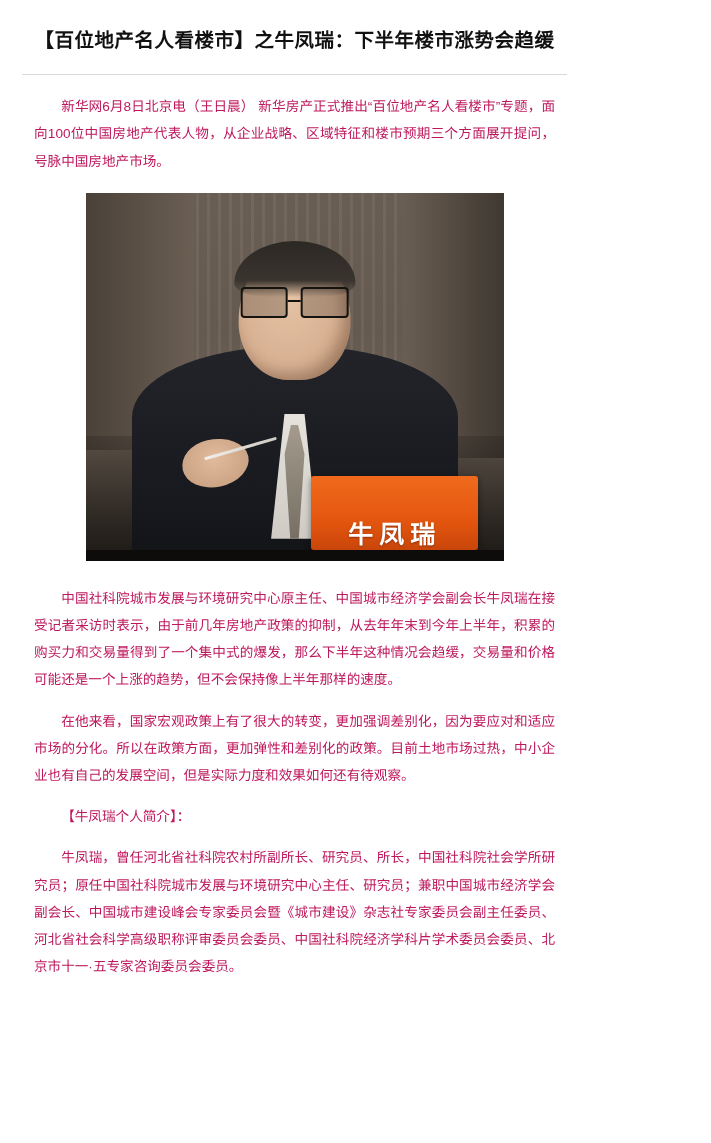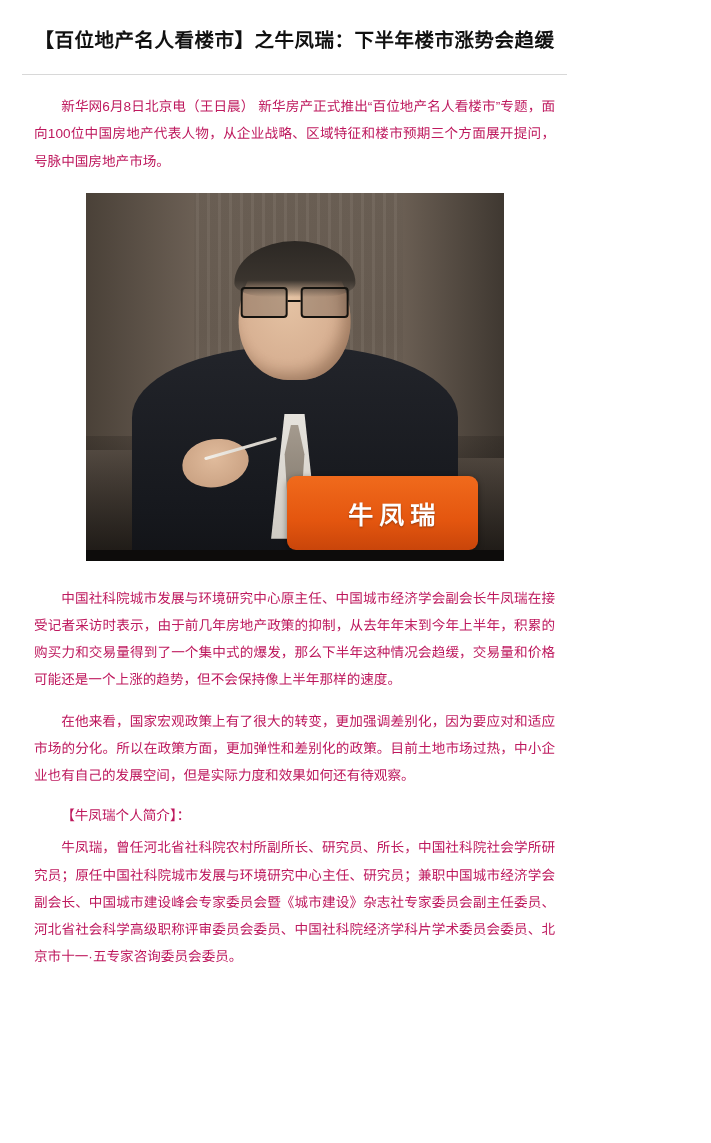--- a/index.html
+++ b/index.html
@@ -47,22 +47,21 @@
     margin: 0 0 14px 0;
     text-align: justify;
     text-justify: inter-ideograph;
     text-indent: 2em;
   }
   p.para.lead {
     text-indent: 2em;
     margin-bottom: 18px;
   }
   p.para.tight {
-    margin-bottom: 4px;
-    font-family: Liberation Mono, monospace;
+    margin-bottom: 14px;
   }
   .figure {
     margin: 6px 0 20px 0;
     text-align: center;
   }
   .photo {
     width: 418px;
     height: 368px;
     display: inline-block;
     position: relative;
@@ -202,26 +201,25 @@
     transform: rotate(-16deg);
     border-radius: 2px;
   }
   .ph-nameplate {
     position: absolute;
     right: 6%;
     bottom: 3%;
     width: 40%;
     height: 20%;
     background: linear-gradient(to bottom, #f06a1c 0%, #e4560f 60%, #c9450a 100%);
-    border-radius: 9px;
+    border-radius: 3px;
     box-shadow: 0 2px 6px rgba(0,0,0,0.45);
     display: flex;
-    align-items: center;
+    align-items: flex-end;
     justify-content: center;
-    padding-left: 24px;
   }
   .ph-nameplate span {
     color: #ffffff;
     font-size: 25px;
     font-weight: bold;
     letter-spacing: 6px;
     text-shadow: 0 1px 2px rgba(0,0,0,0.35);
     font-family: "Liberation Serif", "DejaVu Serif", serif;
   }
   .ph-deskline {

